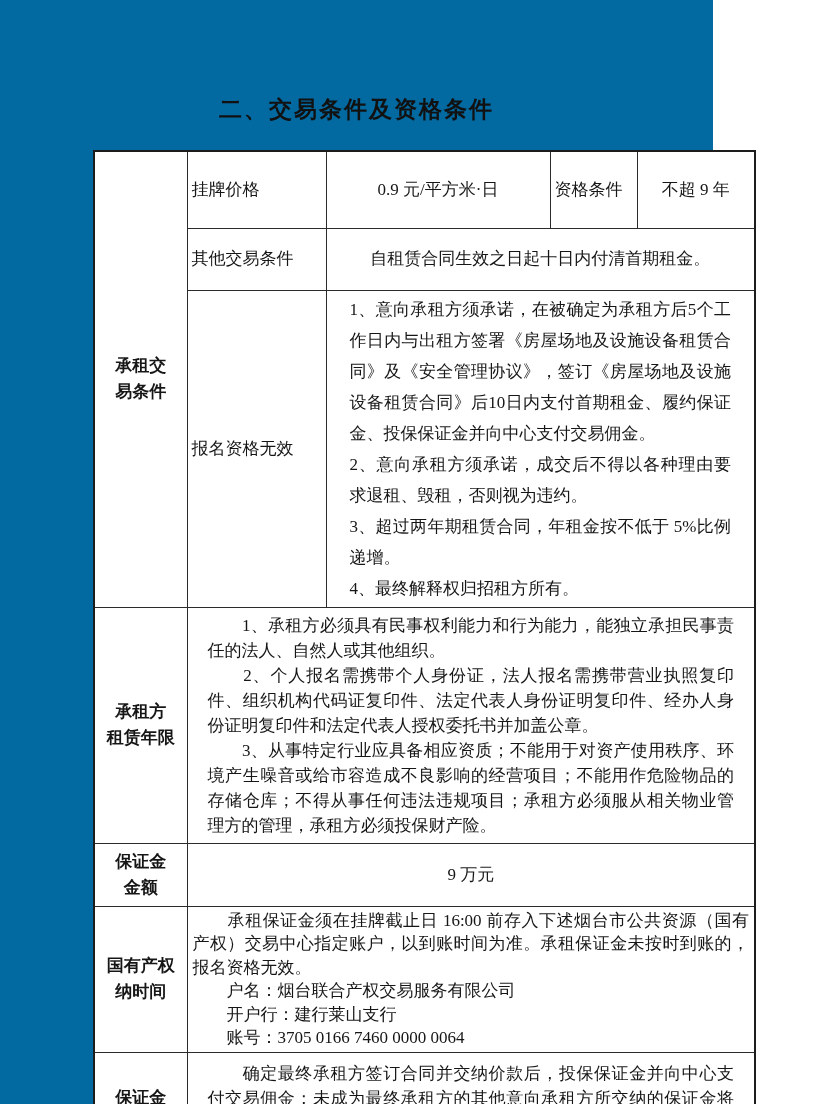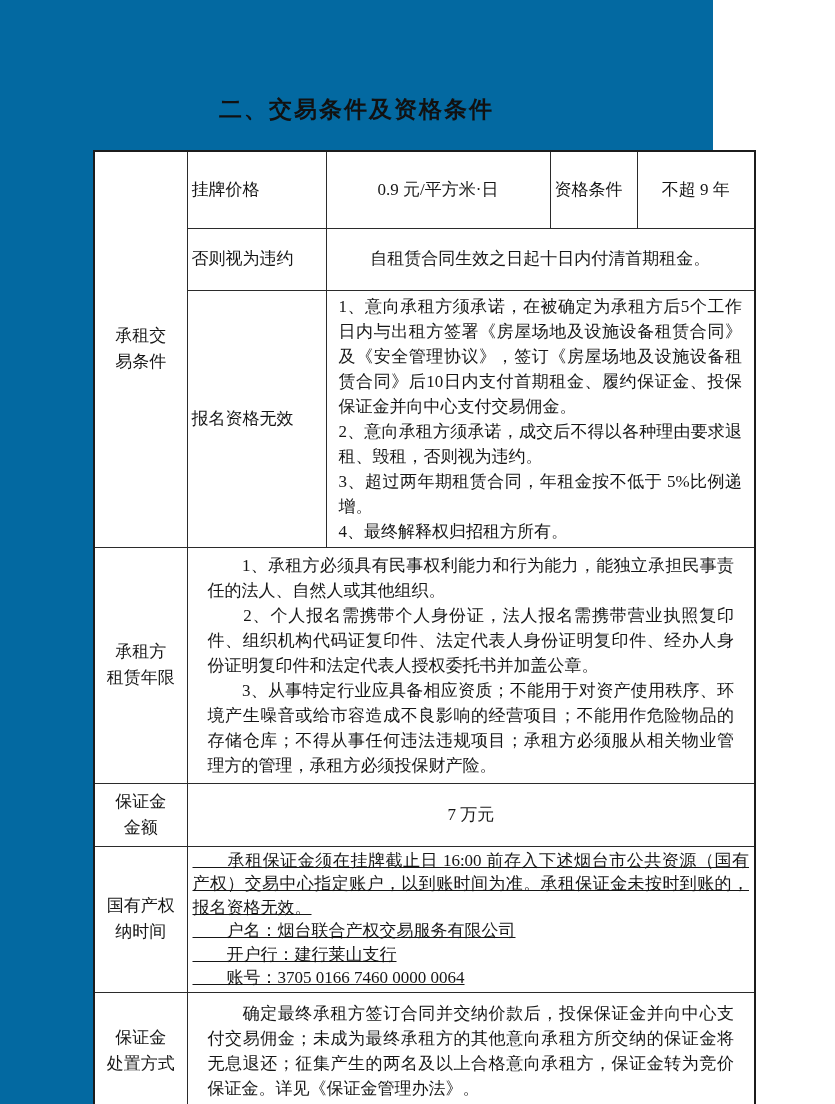--- a/index.html
+++ b/index.html
@@ -43,21 +43,21 @@
   }
   table.cond-table td {
     border: 1px solid #2b2b2b;
     vertical-align: middle;
     font-size: 17px;
     color: #161616;
     overflow: hidden;
   }
   
   td.hdr {
-    font-weight: normal;
+    font-weight: bold;
     text-align: center;
     line-height: 26px;
     white-space: pre-line;
     padding: 2px 4px;
   }
   
   td.sub {
     text-align: left;
     padding: 2px 4px;
     line-height: 24px;
@@ -68,22 +68,22 @@
     padding: 2px 6px;
     line-height: 24px;
   }
   
   td.txt {
     padding: 4px 20px;
     text-align: justify;
     white-space: pre-line;
     line-height: 25px;
   }
-  td.txt.lh23 { line-height: 25px; padding: 3px 12px; }
-  td.txt.lh24 { line-height: 23.6px; padding: 2px 5px; text-decoration: underline; }
+  td.txt.lh23 { line-height: 31px; padding: 3px 23px; }
+  td.txt.lh24 { line-height: 23.6px; padding: 2px 5px; }
 </style>
 </head>
 <body>
 
 <div class="page">
 
   <div class="doc-title">二、交易条件及资格条件</div>
 
   <div class="table-wrap">
     <table class="cond-table">
@@ -97,41 +97,41 @@
       <tbody>
         <tr style="height:77px">
           <td class="hdr" rowspan="3">承租交
 易条件</td>
           <td class="sub">挂牌价格</td>
           <td class="val">0.9 元/平方米·日</td>
           <td class="sub">资格条件</td>
           <td class="val">不超 9 年</td>
         </tr>
         <tr style="height:62px">
-          <td class="sub">否则视为违约</td>
+          <td class="sub">其他交易条件</td>
           <td class="val" colspan="3">自租赁合同生效之日起十日内付清首期租金。</td>
         </tr>
         <tr style="height:204px">
           <td class="sub">报名资格无效</td>
           <td class="txt lh23" colspan="3">1、意向承租方须承诺，在被确定为承租方后5个工作日内与出租方签署《房屋场地及设施设备租赁合同》及《安全管理协议》，签订《房屋场地及设施设备租赁合同》后10日内支付首期租金、履约保证金、投保保证金并向中心支付交易佣金。
 2、意向承租方须承诺，成交后不得以各种理由要求退租、毁租，否则视为违约。
 3、超过两年期租赁合同，年租金按不低于 5%比例递增。
 4、最终解释权归招租方所有。</td>
         </tr>
         <tr style="height:236px">
           <td class="hdr">承租方
 租赁年限</td>
           <td class="txt" colspan="4">　　1、承租方必须具有民事权利能力和行为能力，能独立承担民事责任的法人、自然人或其他组织。
 　　2、个人报名需携带个人身份证，法人报名需携带营业执照复印件、组织机构代码证复印件、法定代表人身份证明复印件、经办人身份证明复印件和法定代表人授权委托书并加盖公章。
 　　3、从事特定行业应具备相应资质；不能用于对资产使用秩序、环境产生噪音或给市容造成不良影响的经营项目；不能用作危险物品的存储仓库；不得从事任何违法违规项目；承租方必须服从相关物业管理方的管理，承租方必须投保财产险。</td>
         </tr>
         <tr style="height:63px">
           <td class="hdr">保证金
 金额</td>
-          <td class="val" colspan="4">7 万元</td>
+          <td class="val" colspan="4">9 万元</td>
         </tr>
         <tr style="height:143px">
           <td class="hdr">国有产权
 纳时间</td>
           <td class="txt lh24" colspan="4">　　承租保证金须在挂牌截止日 16:00 前存入下述烟台市公共资源（国有产权）交易中心指定账户，以到账时间为准。承租保证金未按时到账的，报名资格无效。
 　　户名：烟台联合产权交易服务有限公司
 　　开户行：建行莱山支行
 　　账号：3705 0166 7460 0000 0064</td>
         </tr>
         <tr style="height:118px">

